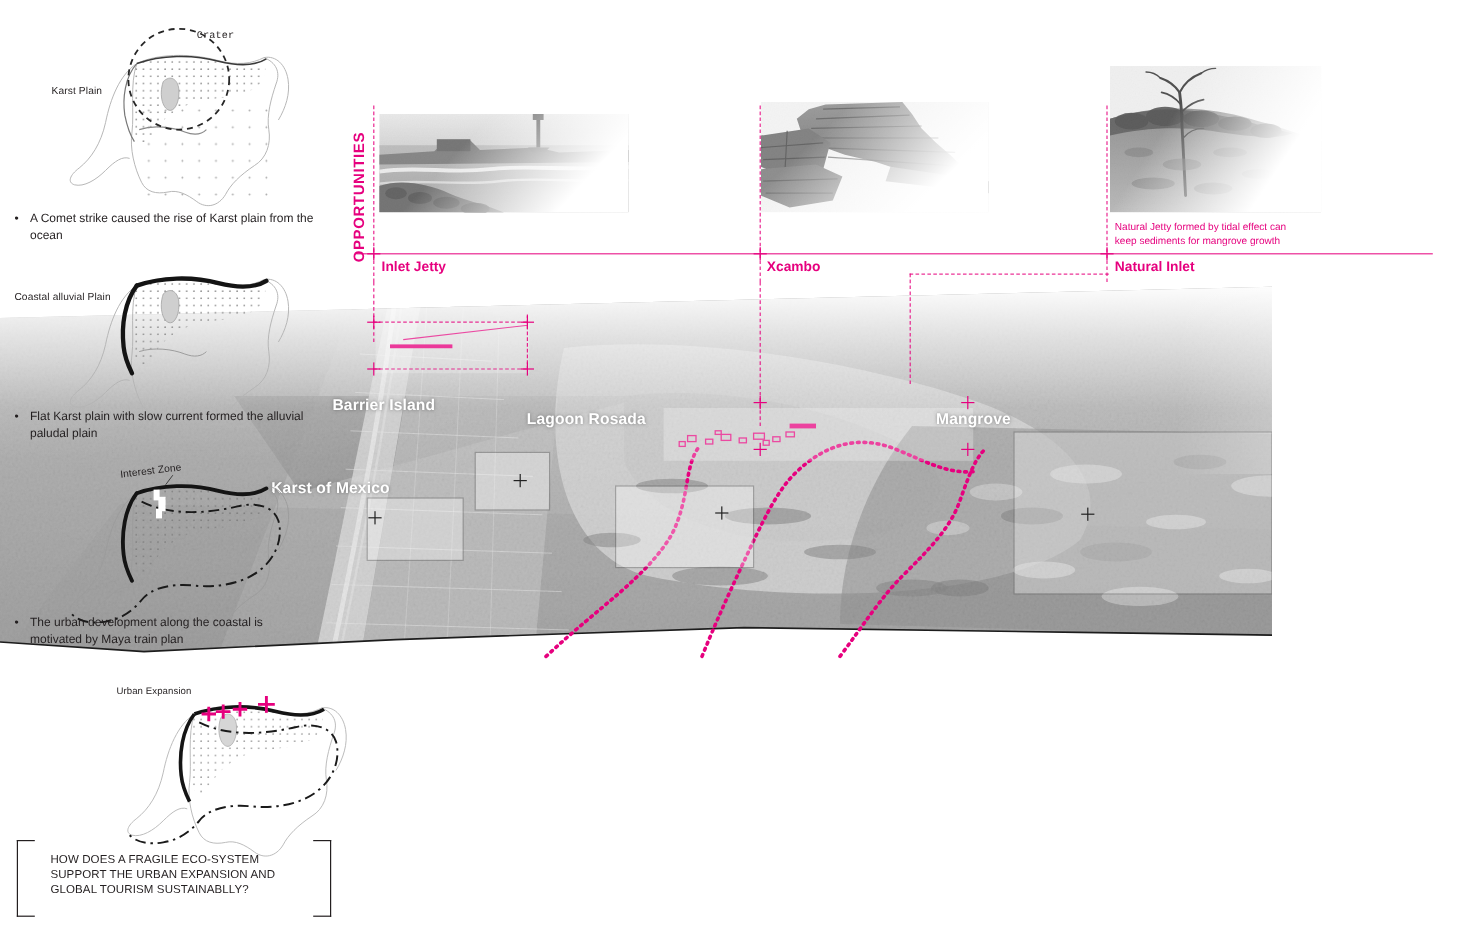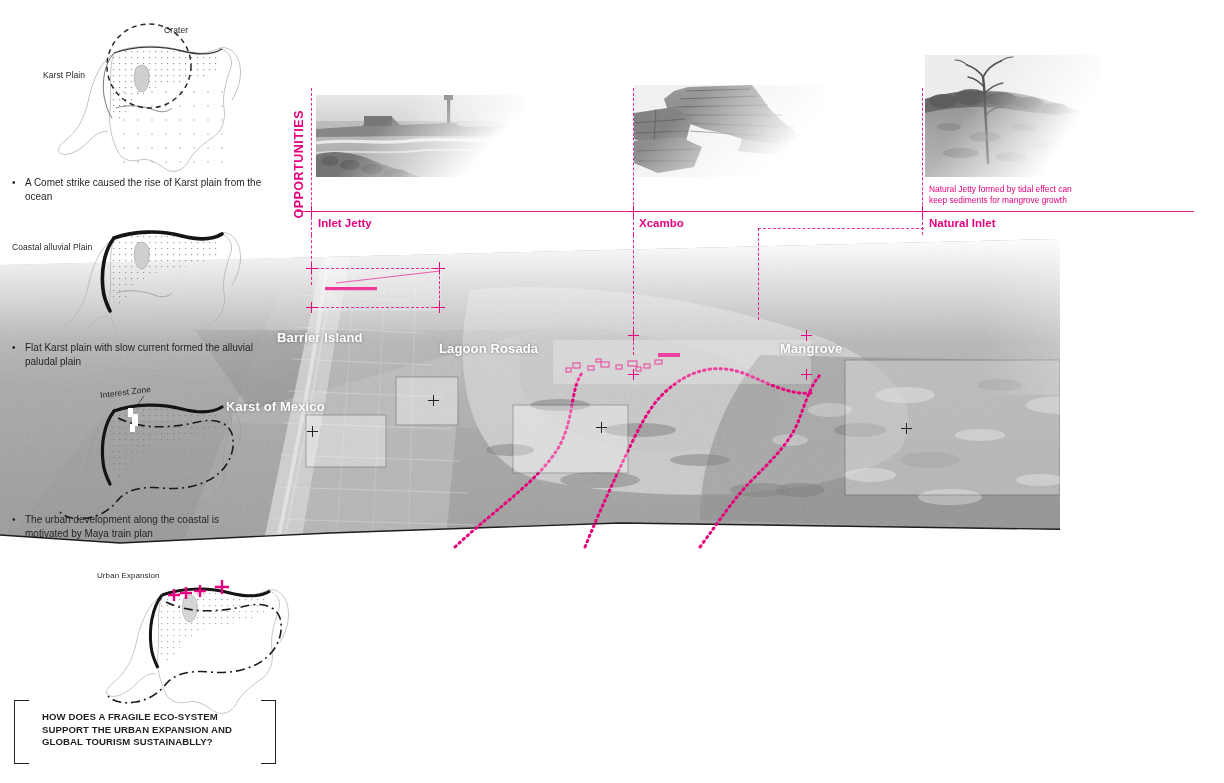--- a/index.html
+++ b/index.html
@@ -20,21 +20,21 @@
   
   .leftcol{left:0;top:0;width:300px;height:783px;}
   .mapfig{position:absolute;width:230px;height:165px;}
   .mapsvg{position:absolute;left:0;top:0;width:230px;height:165px;overflow:visible;}
   .maplabel{position:absolute;font-size:8.5px;color:#231f20;letter-spacing:.01em;white-space:nowrap;}
   .bullet{position:absolute;font-size:10px;line-height:13.5px;color:#231f20;width:250px;}
   .bullet .dot{position:absolute;left:0;top:0;}
   .bullet .btxt{display:block;padding-left:13px;}
 
   
-  .qbox{position:absolute;left:14px;top:700px;width:262px;height:62px;font-weight:bold;}
+  .qbox{position:absolute;left:14px;top:700px;width:262px;height:62px;}
   .qbox .brL,.qbox .brR{position:absolute;top:0;width:14px;height:62px;border:1.6px solid #231f20;}
   .qbox .brL{left:0;border-right:none;}
   .qbox .brR{right:0;border-left:none;}
   .qbox .qtxt{position:absolute;left:28px;top:11px;width:220px;font-size:9.6px;line-height:12.6px;
     letter-spacing:.01em;color:#231f20;}
 
   
   .aerial{position:absolute;left:0px;top:235px;width:1060px;height:315px;overflow:hidden;}
   .aerial svg{position:absolute;left:0;top:0;}
   .placelbl{position:absolute;color:#ffffff;font-weight:bold;font-size:13px;
@@ -261,21 +261,21 @@
         <rect x="60" y="60" width="120" height="90" fill="url(#dotsSparse)" opacity="0.8"></rect>
 
         <path d="M62,33 C82,26 108,25 130,31 C150,36 162,34 170,29" fill="none" stroke="#3a3a3a" stroke-width="1.3"></path>
         <path d="M62,33 C52,44 50,62 52,76 C54,86 56,92 60,98" fill="none" stroke="#777" stroke-width="1"></path>
 
         <path d="M84,48 C90,42 96,46 97,54 C98,64 94,72 90,72 C84,72 80,60 84,48 Z" fill="#cfcfcf" stroke="#9a9a9a" stroke-width="0.6"></path>
         <path d="M64,88 C76,84 92,86 102,90 C110,93 116,92 120,88" fill="none" stroke="#8a8a8a" stroke-width="1"></path>
 
         <circle cx="97" cy="46" r="42" fill="none" stroke="#262626" stroke-width="1.5" stroke-dasharray="5 4"></circle>
       </svg>
-      <div class="maplabel" style="left:112px;top:5px;">Crater</div>
+      <div class="maplabel" style="left:112px;top:5px;font-family:Liberation Mono, monospace;">Crater</div>
       <div class="maplabel" style="left:-9px;top:50px;">Karst Plain</div>
     </div>
 
     <div class="bullet" style="left:12px;top:176px;width:250px;">
       <span class="dot">•</span>
       <span class="btxt">A Comet strike caused the rise of Karst plain from the ocean</span>
     </div>
 
     <div class="mapfig" style="left:52px;top:205px;">
       <svg class="mapsvg" viewBox="0 0 230 165">

